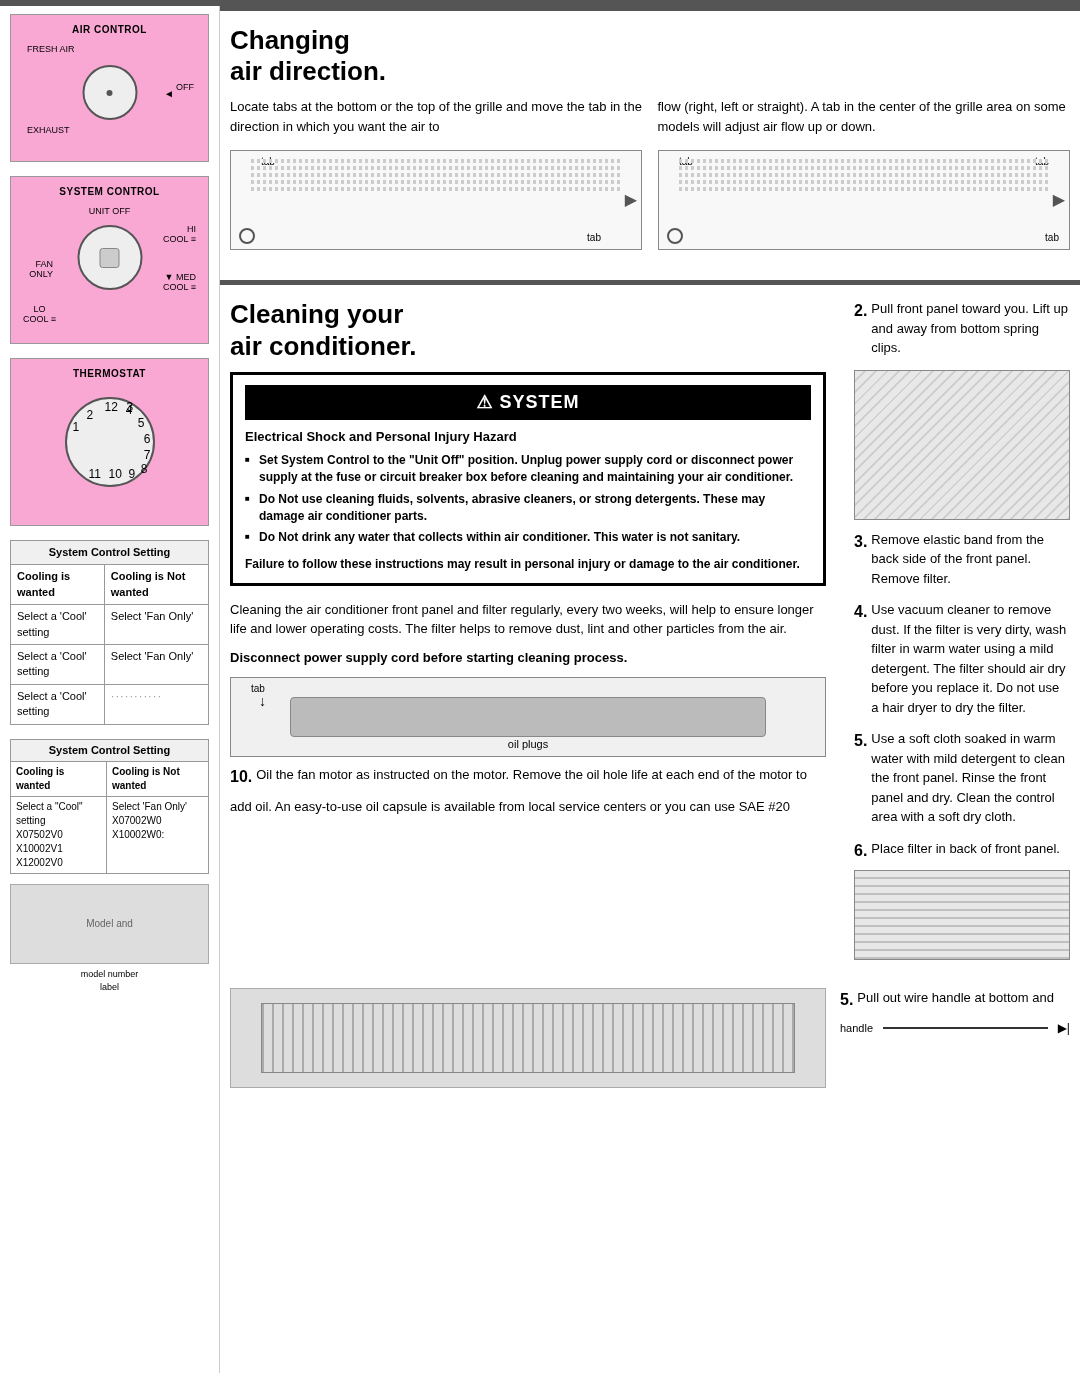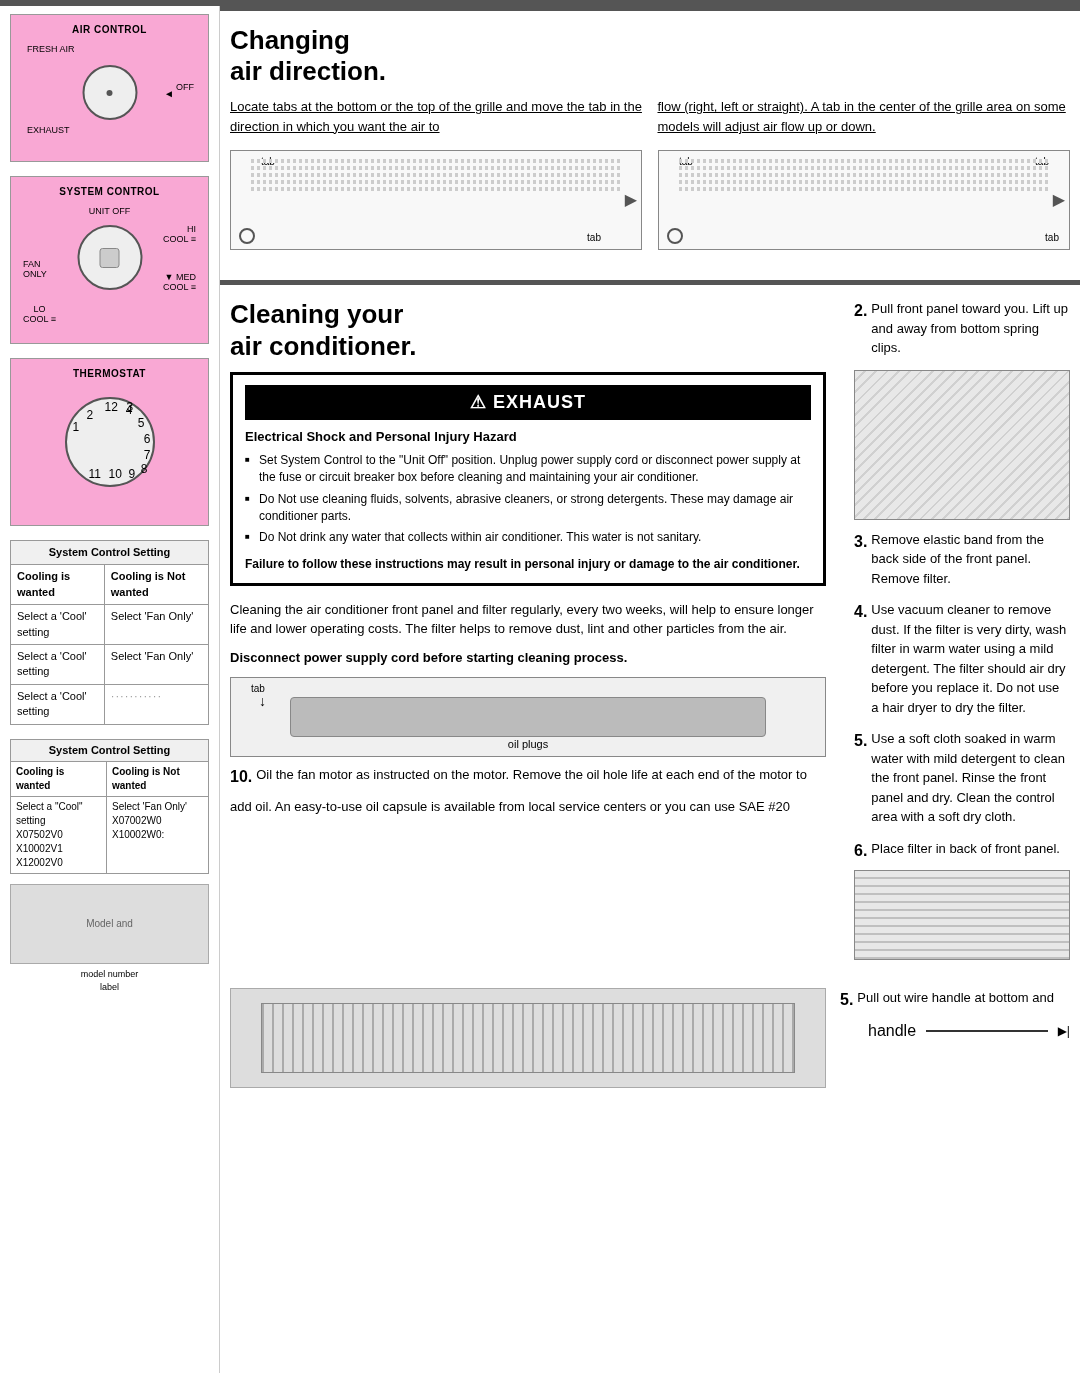--- a/index.html
+++ b/index.html
@@ -100,21 +100,21 @@
       font-size: 9px;
       position: absolute;
       top: 0; left: 50%;
       transform: translateX(-50%);
     }
     .sc-fan-only {
       font-size: 9px;
       position: absolute;
       top: 55px; left: 6px;
       line-height: 1.1;
-      text-align: left;
+      text-align: right;
       width: 30px;
     }
     .sc-hi-cool {
       font-size: 9px;
       position: absolute;
       top: 20px; right: 6px;
       line-height: 1.1;
       text-align: right;
     }
     .sc-med-cool {
@@ -256,21 +256,20 @@
       font-size: 26px;
       font-weight: bold;
       margin-bottom: 10px;
       line-height: 1.2;
     }
 
     .two-col-intro {
       display: flex;
       gap: 15px;
       margin-bottom: 14px;
-      text-decoration: underline;
     }
     .two-col-intro > div {
       flex: 1;
       font-size: 13px;
       line-height: 1.5;
     }
 
     
     .air-dir-diagrams {
       display: flex;
@@ -332,20 +331,21 @@
     }
     .warning-subtitle {
       font-weight: bold;
       margin-bottom: 6px;
       font-size: 13px;
     }
     .warning-list {
       list-style: none;
       padding: 0;
       margin-bottom: 10px;
+      font-weight: bold;
     }
     .warning-list li {
       margin-bottom: 5px;
       padding-left: 14px;
       position: relative;
       font-size: 12px;
       line-height: 1.4;
     }
     .warning-list li::before {
       content: '■';
@@ -635,21 +635,21 @@
 
     <div style="display:flex; padding: 0 10px; gap:14px;">
 
       <div style="flex:1;">
         <h1 class="section-title">
           <span>Cleaning your</span><br>
           <span>air conditioner.</span>
         </h1>
 
         <div class="warning-box">
-          <div class="warning-header">⚠ EXHAUST</div>
+          <div class="warning-header">⚠ SYSTEM</div>
           <div class="warning-subtitle">Electrical Shock and Personal Injury Hazard</div>
           <ul class="warning-list">
             <li>Set System Control to the "Unit Off" position. Unplug power supply cord or disconnect power supply at the fuse or circuit breaker box before cleaning and maintaining your air conditioner.</li>
             <li>Do Not use cleaning fluids, solvents, abrasive cleaners, or strong detergents. These may damage air conditioner parts.</li>
             <li>Do Not drink any water that collects within air conditioner. This water is not sanitary.</li>
           </ul>
           <div class="warning-footer">Failure to follow these instructions may result in personal injury or damage to the air conditioner.</div>
         </div>
 
         <p class="cleaning-text">Cleaning the air conditioner front panel and filter regularly, every two weeks, will help to ensure longer life and lower operating costs. The filter helps to remove dust, lint and other particles from the air.</p>
@@ -710,21 +710,21 @@
         <div style="height:100px;background:#ddd;border:1px solid #aaa;display:flex;align-items:center;justify-content:center;">
           <div style="width:90%;height:70px;background:repeating-linear-gradient(90deg,#aaa 0px,#aaa 2px,#ddd 2px,#ddd 10px);border:1px solid #888;"></div>
         </div>
       </div>
       <div style="width:230px;">
         <div class="step">
           <span class="step-num">5.</span>
           <div class="step-text">Pull out wire handle at bottom and</div>
         </div>
         <div style="display:flex;align-items:center;gap:10px;margin-top:6px;">
-          <span style="font-size:16px;margin-left:28px;">handle</span>
+          <span style="font-size:11px;">handle</span>
           <div style="flex:1;height:2px;background:#333;"></div>
           <span style="font-size:12px;">▶|</span>
         </div>
       </div>
     </div>
 
   </div>
 </div>
 
 </body></html>

